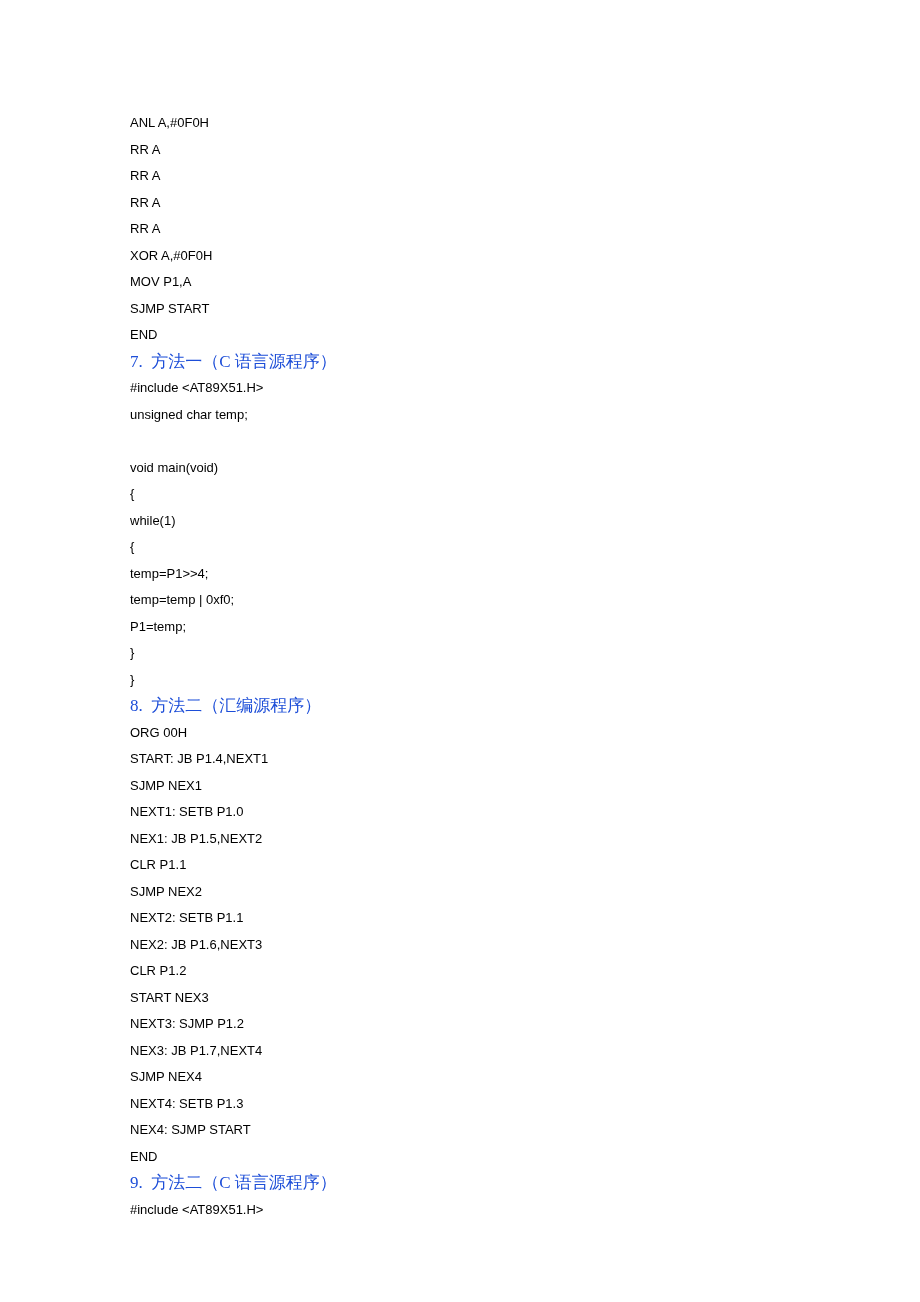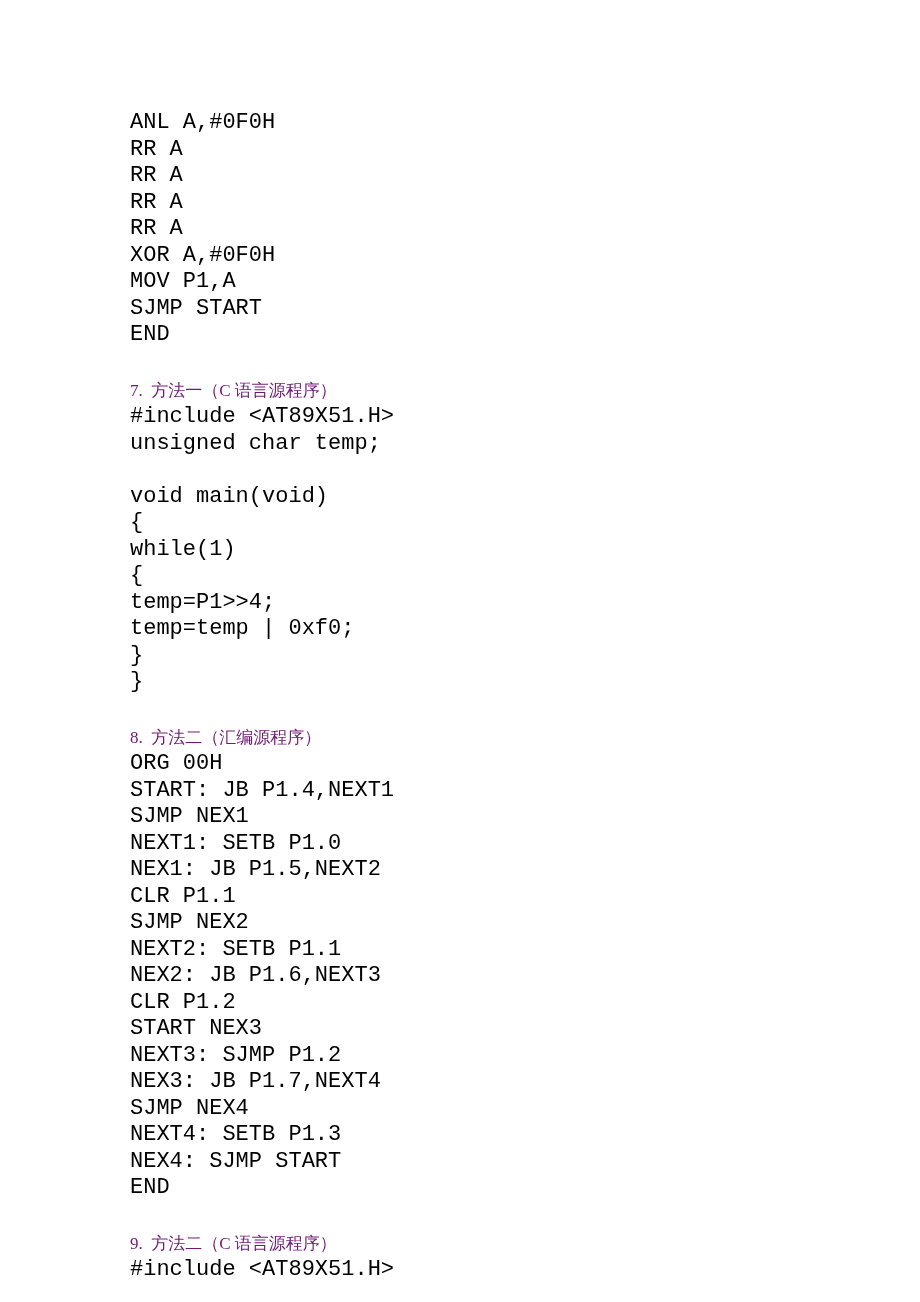--- a/index.html
+++ b/index.html
@@ -8,33 +8,32 @@
     background: #ffffff;
     width: 920px;
     font-family: "SimSun", "宋体", serif;
   }
   .page {
     padding: 110px 130px 100px 130px;
     box-sizing: border-box;
     width: 920px;
   }
   .code-line {
-    font-family: Liberation Mono, monospace;
-    font-size: 22px;
+    font-family: Liberation Sans, sans-serif;
+    font-size: 13px;
     line-height: 26.5px;
     color: #000000;
     white-space: pre;
   }
   .heading-line {
     font-family: "SimSun", "宋体", serif;
     font-size: 17px;
     line-height: 26.5px;
-    color: #701a75;
+    color: #1d4ed8;
     white-space: pre;
-    margin-top: 29px;
   }
   .blank-line {
     height: 26.5px;
   }
 </style>
 </head>
 <body>
 
 <div class="page" id="page-container">
     <div class="code-line">ANL A,#0F0H</div>
@@ -49,20 +48,21 @@
     <div class="heading-line">7.  方法一（C 语言源程序）</div>
     <div class="code-line">#include &lt;AT89X51.H&gt;</div>
     <div class="code-line">unsigned char temp;</div>
     <div class="blank-line"></div>
     <div class="code-line">void main(void)</div>
     <div class="code-line">{</div>
     <div class="code-line">while(1)</div>
     <div class="code-line">{</div>
     <div class="code-line">temp=P1&gt;&gt;4;</div>
     <div class="code-line">temp=temp | 0xf0;</div>
+    <div class="code-line">P1=temp;</div>
     <div class="code-line">}</div>
     <div class="code-line">}</div>
     <div class="heading-line">8.  方法二（汇编源程序）</div>
     <div class="code-line">ORG 00H</div>
     <div class="code-line">START: JB P1.4,NEXT1</div>
     <div class="code-line">SJMP NEX1</div>
     <div class="code-line">NEXT1: SETB P1.0</div>
     <div class="code-line">NEX1: JB P1.5,NEXT2</div>
     <div class="code-line">CLR P1.1</div>
     <div class="code-line">SJMP NEX2</div>

